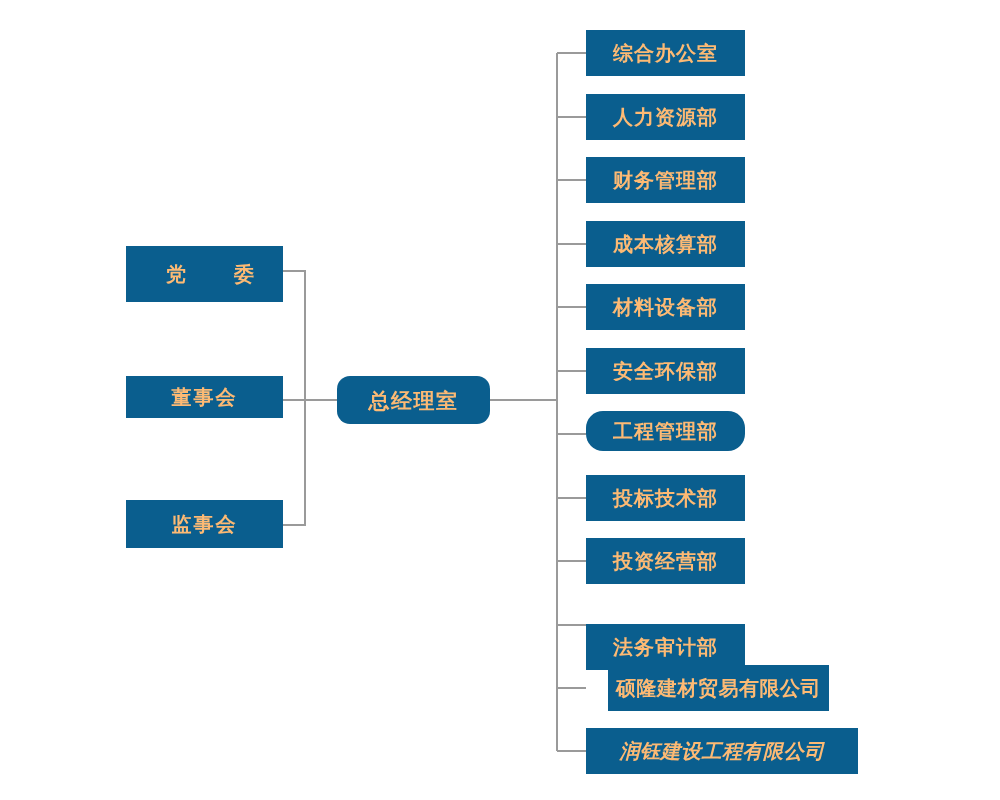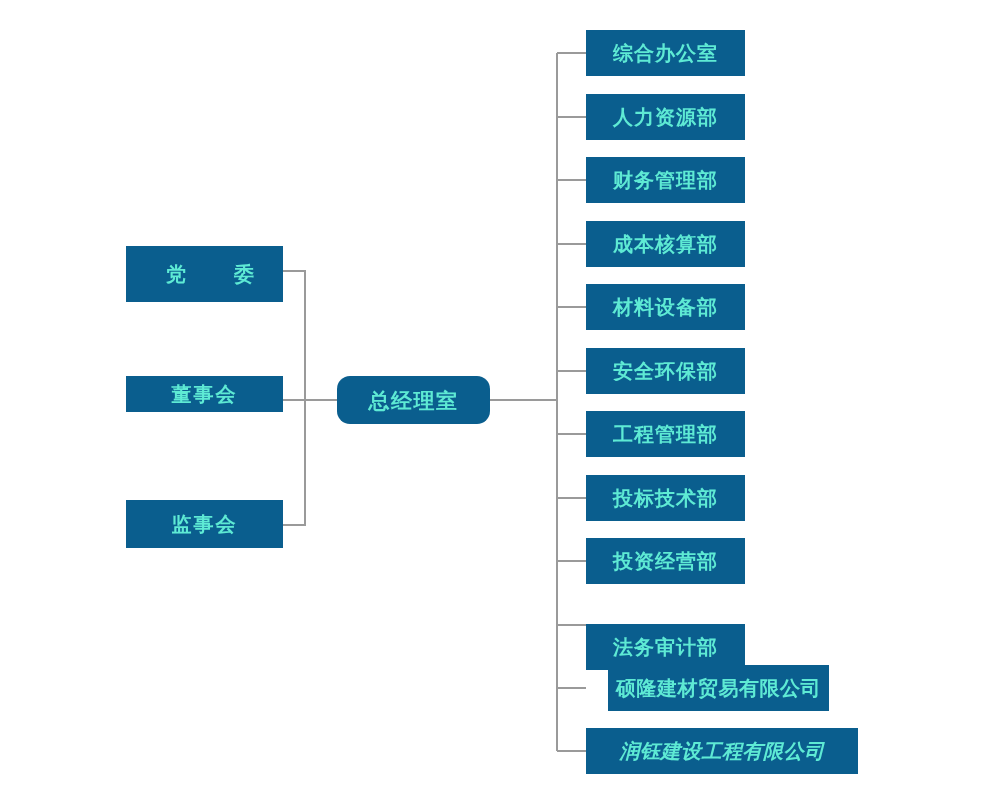--- a/index.html
+++ b/index.html
@@ -23,21 +23,21 @@
     left: 0;
     top: 0;
     width: 1000px;
     height: 800px;
     pointer-events: none;
   }
   .node {
     position: absolute;
     box-sizing: border-box;
     background: #0A5E8E;
-    color: #5eead4;
+    color: #fdba74;
     display: flex;
     align-items: center;
     justify-content: center;
     text-align: center;
     font-weight: bold;
     font-size: 20px;
     line-height: 1;
     letter-spacing: 1px;
     white-space: nowrap;
     font-family: "Liberation Sans", "DejaVu Sans", sans-serif;
@@ -86,39 +86,39 @@
       <line x1="557" y1="498" x2="586" y2="498"></line>
       <line x1="557" y1="561" x2="586" y2="561"></line>
       <line x1="557" y1="625" x2="586" y2="625"></line>
       <line x1="557" y1="688" x2="586" y2="688"></line>
       <line x1="557" y1="751" x2="586" y2="751"></line>
     </g>
   </svg>
 
   <div class="node governance spaced" style="left:126px; top:246px; width:157px; height:56px;padding-left:11px;">党　委</div>
 
-  <div class="node governance" style="left:126px; top:376px; width:157px; height:36px;">董事会</div>
+  <div class="node governance" style="left:126px; top:376px; width:157px; height:42px;">董事会</div>
 
   <div class="node governance" style="left:126px; top:500px; width:157px; height:48px;">监事会</div>
 
   <div class="node exec" style="left:337px; top:376px; width:153px; height:48px;">总经理室</div>
 
   <div class="node" style="left:586px; top:30px; width:159px; height:46px;">综合办公室</div>
 
   <div class="node" style="left:586px; top:94px; width:159px; height:46px;">人力资源部</div>
 
   <div class="node" style="left:586px; top:157px; width:159px; height:46px;">财务管理部</div>
 
   <div class="node" style="left:586px; top:221px; width:159px; height:46px;">成本核算部</div>
 
   <div class="node" style="left:586px; top:284px; width:159px; height:46px;">材料设备部</div>
 
   <div class="node" style="left:586px; top:348px; width:159px; height:46px;">安全环保部</div>
 
-  <div class="node" style="left:586px; top:411px; width:159px; height:46px;">工程管理部</div>
+  <div class="node" style="left:586px; top:411px; width:159px; height:40px;border-radius:17px;">工程管理部</div>
 
   <div class="node" style="left:586px; top:475px; width:159px; height:46px;">投标技术部</div>
 
   <div class="node" style="left:586px; top:538px; width:159px; height:46px;">投资经营部</div>
 
   <div class="node" style="left:586px; top:624px; width:159px; height:46px;">法务审计部</div>
 
   <div class="node subsidiary" style="left:608px; top:665px; width:221px; height:46px;">硕隆建材贸易有限公司</div>
 
   <div class="node subsidiary" style="left:586px; top:728px; width:272px; height:46px;font-style:italic;">润钰建设工程有限公司</div>

